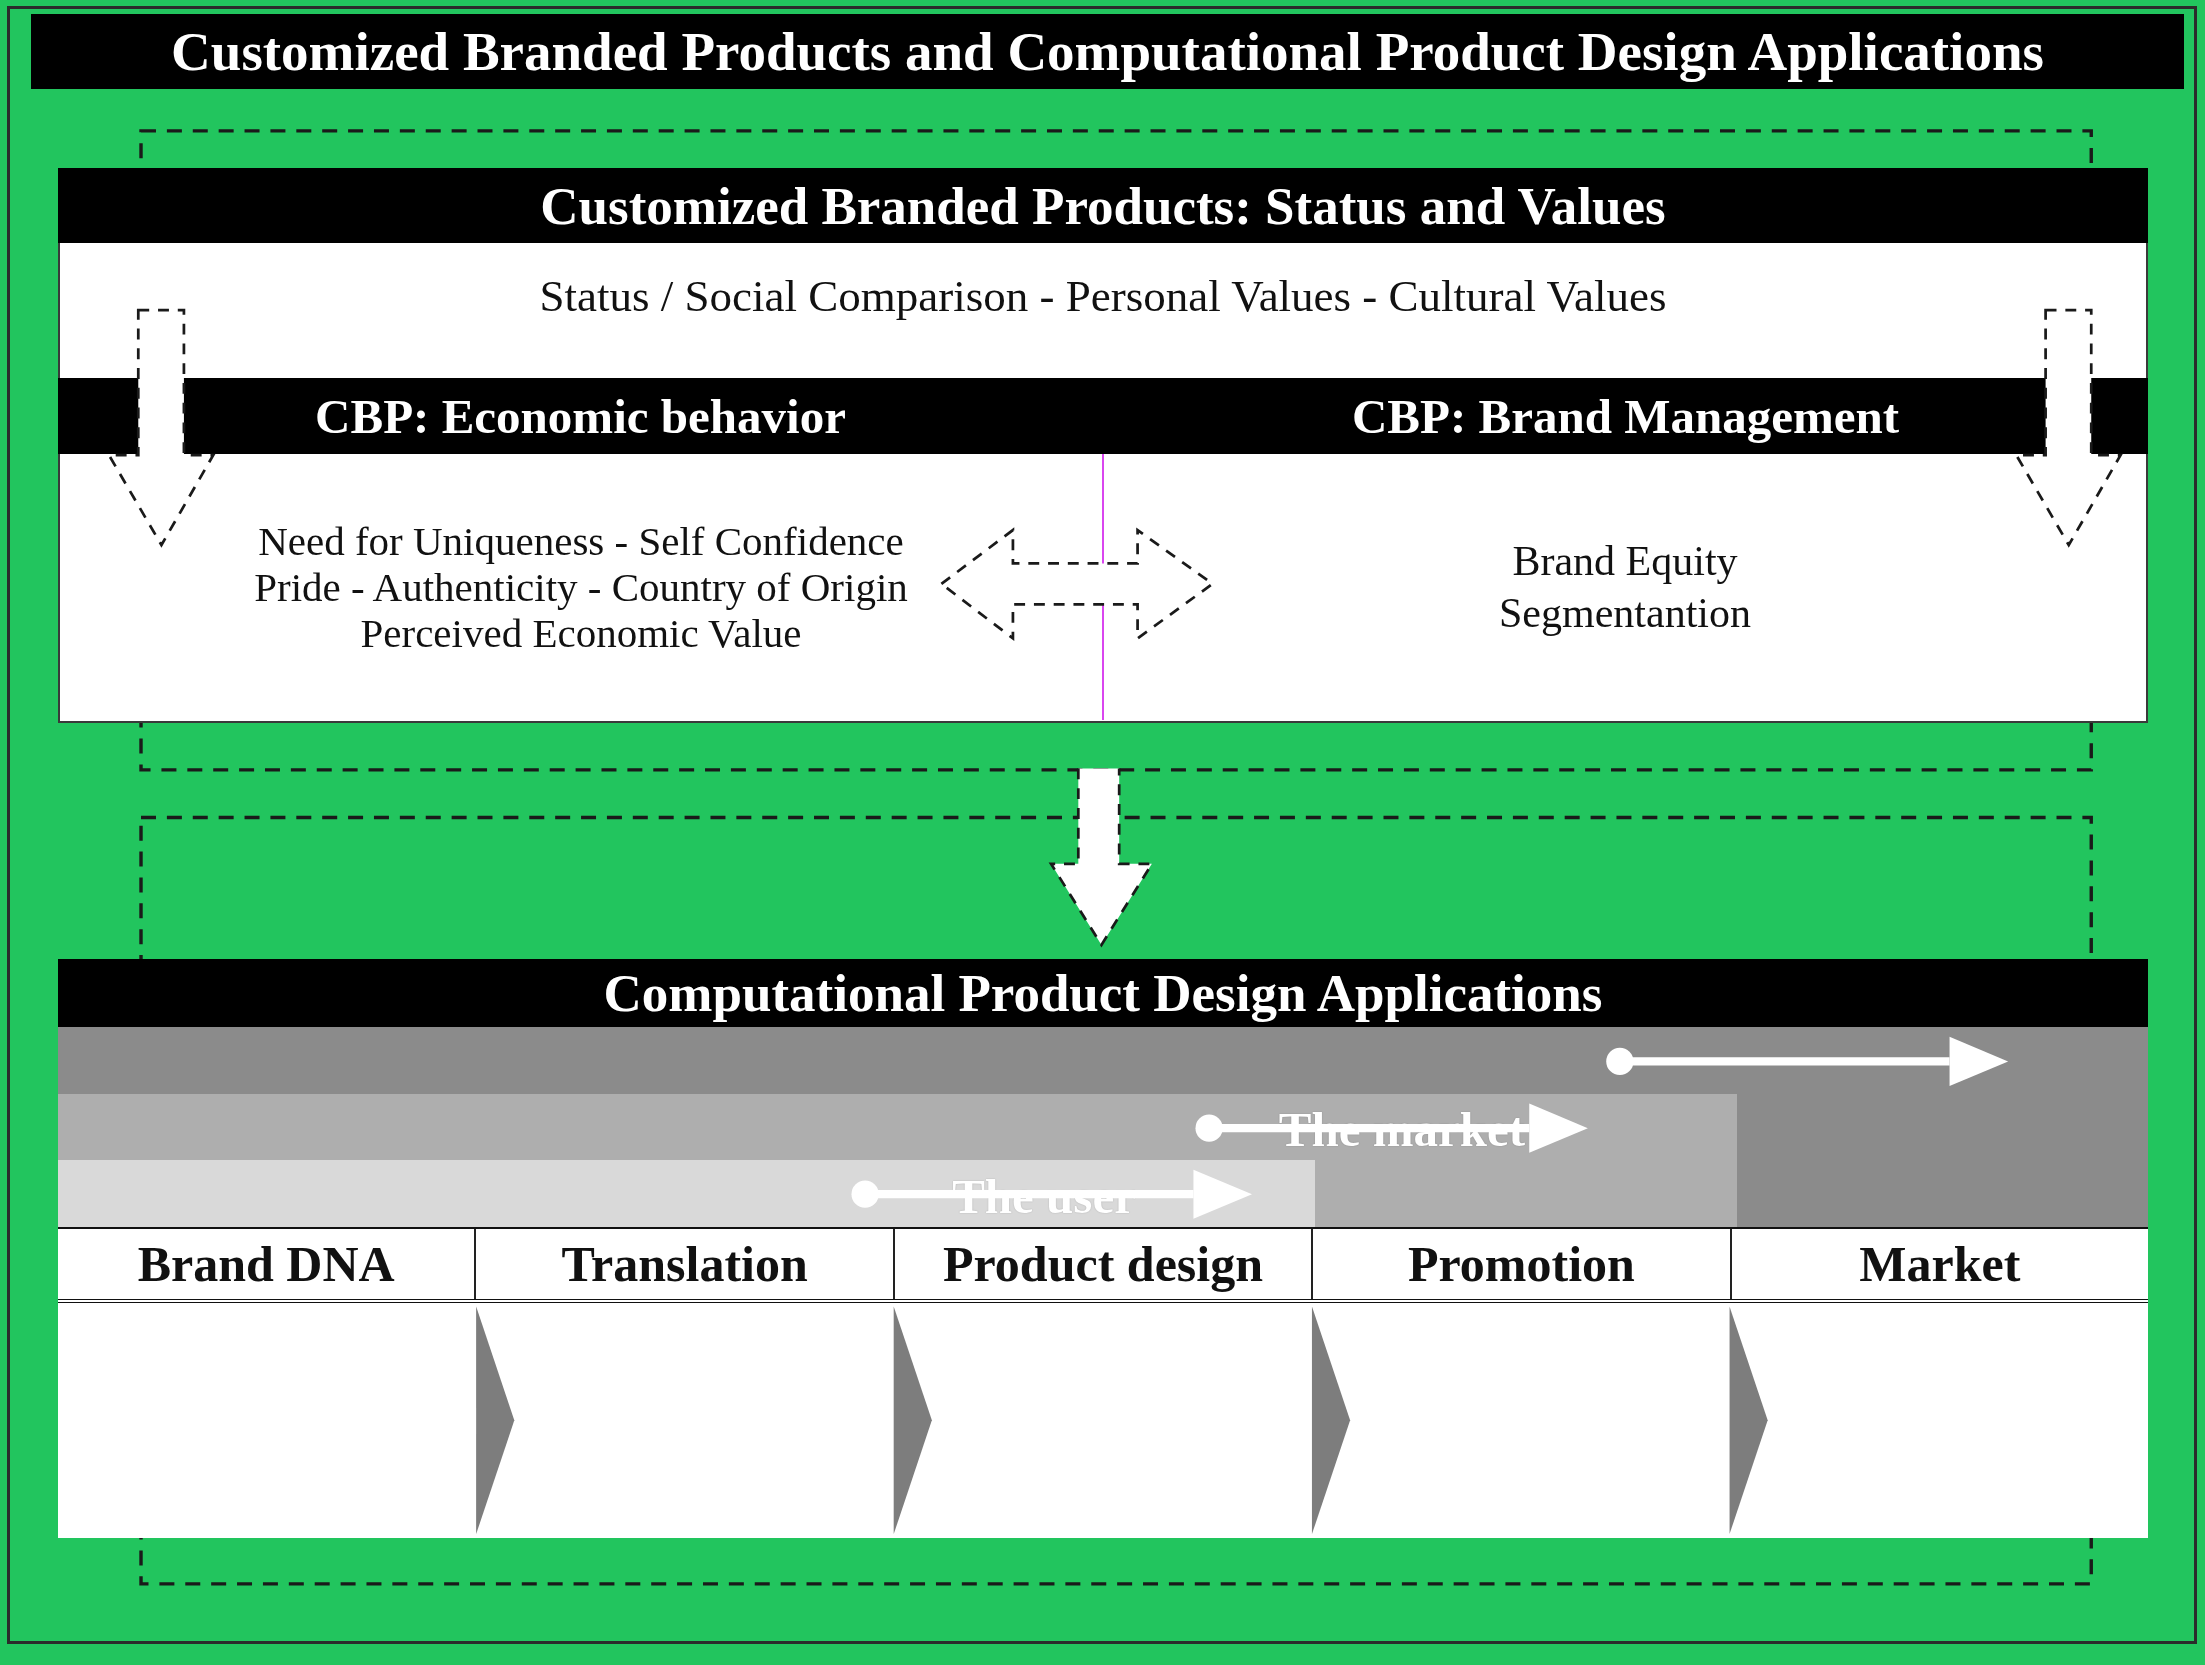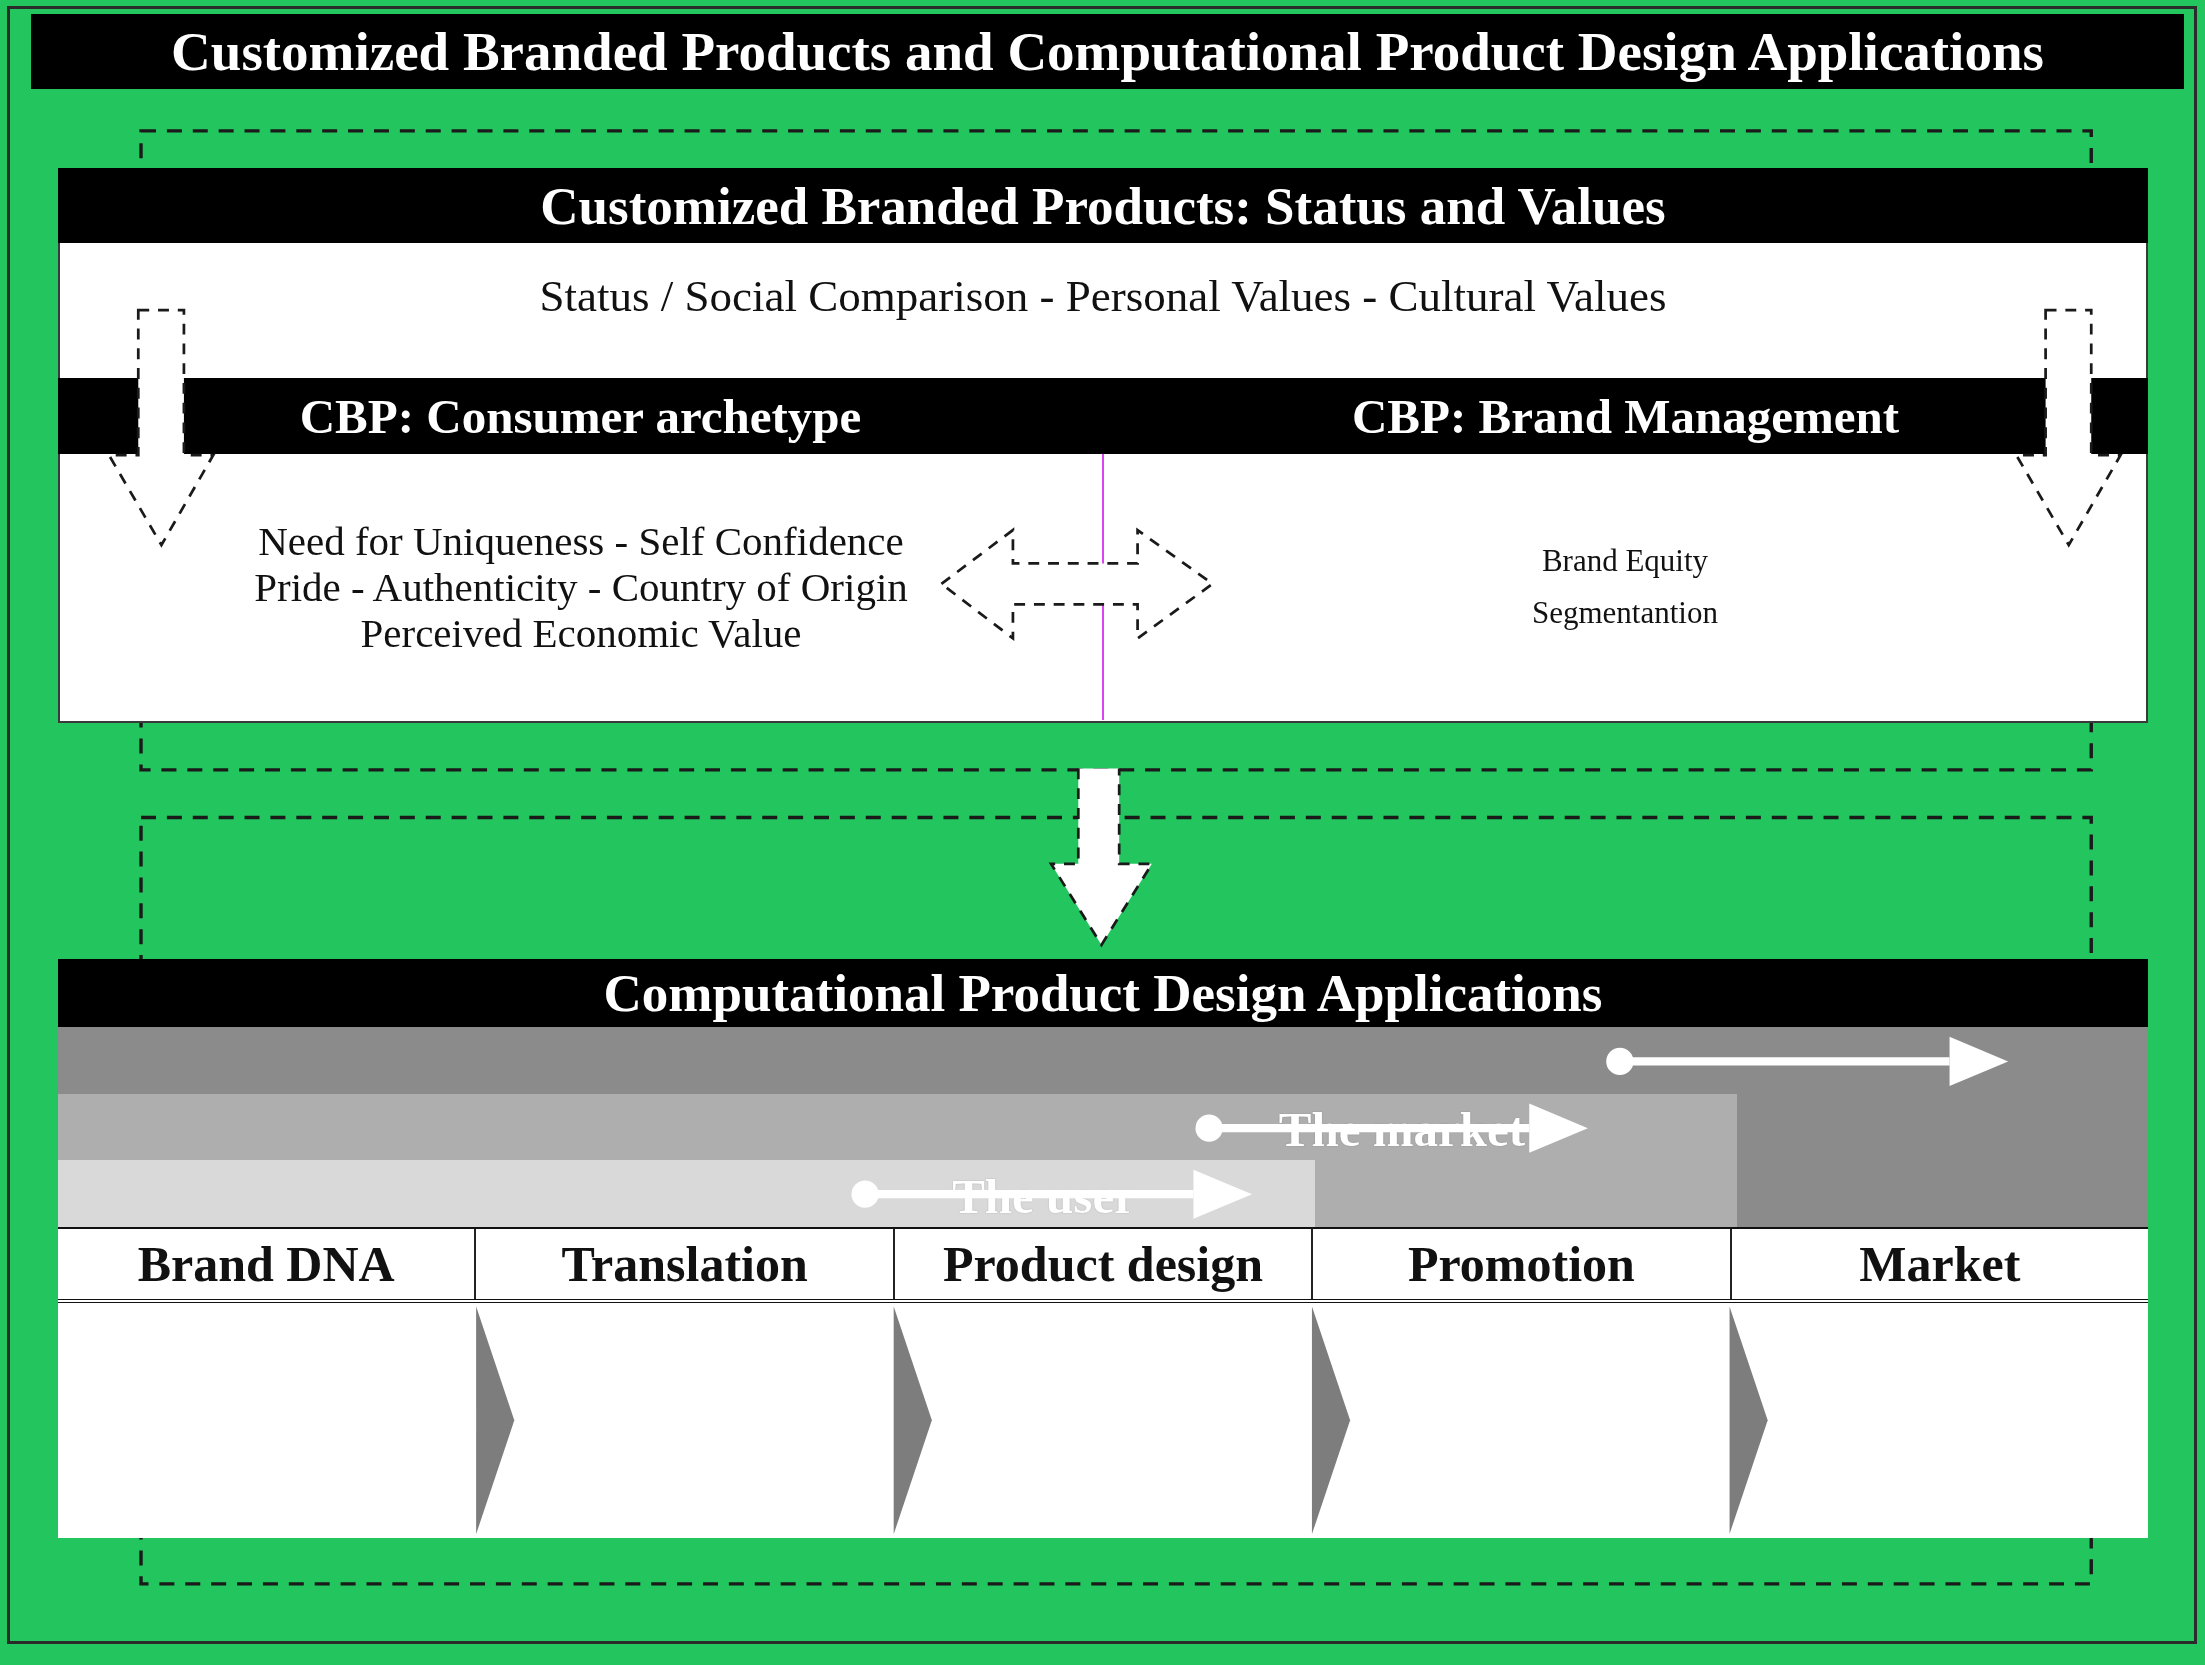--- a/index.html
+++ b/index.html
@@ -36,21 +36,21 @@
   }
   .cbp-heads{
     position:absolute;left:-2px;top:208px;width:2090px;height:76px;background:#000;
     display:flex;color:#fff;font-weight:bold;font-size:49px;
   }
   .cbp-heads .half{flex:1;display:flex;align-items:center;justify-content:center;white-space:nowrap;}
   .cbp-body{position:absolute;left:0;top:284px;width:100%;height:266px;display:flex;}
   .cbp-body .half{flex:1;display:flex;align-items:center;justify-content:center;text-align:center;}
   .cbp-body .half.left{border-right:2px solid #d946ef;}
   .cbp-body .lines div{font-size:41px;line-height:46px;white-space:nowrap;}
-  .cbp-body .half.right .lines div{font-size:31px;line-height:52px;}
+  .cbp-body .half.right .lines div{font-size:42px;line-height:52px;}
   
   .cpda-box{
     position:absolute;left:58px;top:959px;width:2090px;height:579px;background:#fff;
     border:2px solid #222;z-index:1;
   }
   .cpda-banner{
     position:absolute;left:-2px;top:-2px;width:2090px;height:68px;background:#000;
     display:flex;align-items:center;justify-content:center;
   }
   .cpda-banner .t{color:#fff;font-weight:bold;font-size:53px;white-space:nowrap;}
@@ -86,21 +86,21 @@
   <div class="title-banner">
     <span class="t">Customized Branded Products and Computational Product Design Applications</span>
   </div>
 
   <div class="cbp-box">
     <div class="cbp-banner">
       <span class="t">Customized Branded Products: Status and Values</span>
     </div>
     <div class="cbp-status">Status / Social Comparison - Personal Values - Cultural Values</div>
     <div class="cbp-heads">
-      <div class="half">CBP: Consumer archetype</div>
+      <div class="half">CBP: Economic behavior</div>
       <div class="half">CBP: Brand Management</div>
     </div>
     <div class="cbp-body">
       <div class="half left">
         <div class="lines">
           <div>Need for Uniqueness - Self Confidence</div>
           <div>Pride - Authenticity - Country of Origin</div>
           <div>Perceived Economic Value</div>
         </div>
       </div>

